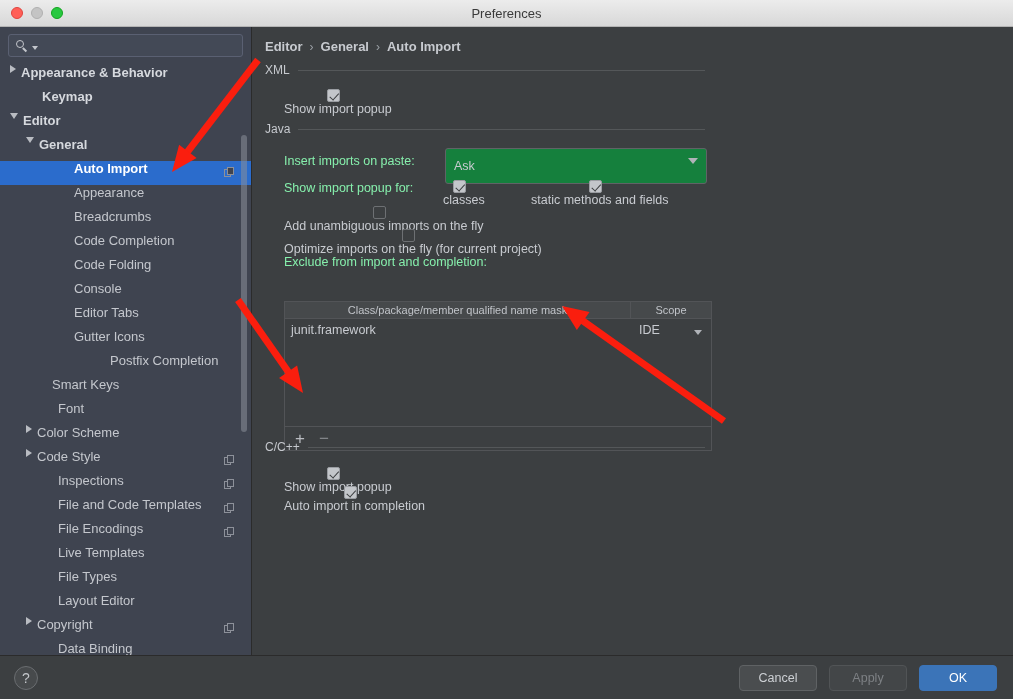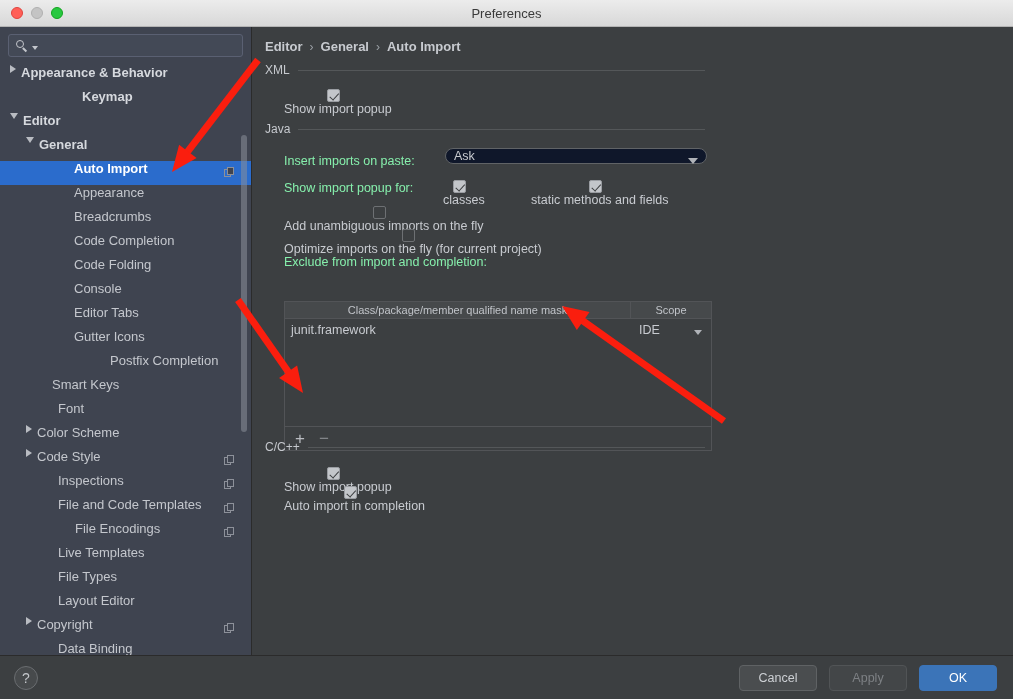--- a/index.html
+++ b/index.html
@@ -114,22 +114,22 @@
   .cbox.on::after {
     content: ""; position: absolute; left: 4px; top: 1px;
     width: 3.5px; height: 7.5px; border: solid #3a3c3e;
     border-width: 0 1.8px 1.8px 0; transform: rotate(42deg);
   }
   .lbl-static {
     position: absolute; font-size: 12.5px; color: #86efac; white-space: nowrap;
   }
 
   .combo {
-    position: absolute; height: 16px; background: #0f172a;
-    border: 1px solid #606366; border-radius: 8px;
+    position: absolute; height: 36px; background: #15803d;
+    border: 1px solid #606366; border-radius: 3px;
     display: flex; align-items: center; padding: 0 8px;
     font-size: 12.5px; color: #c8cbd0;
   }
   .combo .caret {
     position: absolute; right: 8px; top: 9px; width: 0; height: 0;
     border-left: 5px solid transparent; border-right: 5px solid transparent;
     border-top: 6px solid #b0b3b8;
   }
 
   
@@ -209,21 +209,21 @@
         </span>
         <span class="search-caret"></span>
         <input class="search-input" type="text" placeholder="" style="">
       </div>
     </div>
     <div class="tree" id="tree">
         <div class="tree-row bold" style="padding-left: 10px;">
           <span class="arrow right"></span>
           <span>Appearance &amp; Behavior</span>
         </div>
-        <div class="tree-row bold" style="padding-left: 34px; gap: 32px;">
+        <div class="tree-row bold" style="padding-left: 26px;">
           <span class="arrow none"></span>
           <span>Keymap</span>
         </div>
         <div class="tree-row bold" style="padding-left: 10px;">
           <span class="arrow down"></span>
           <span>Editor</span>
         </div>
         <div class="tree-row bold" style="padding-left: 26px;">
           <span class="arrow down"></span>
           <span>General</span>
@@ -297,21 +297,21 @@
           </span>
         </div>
         <div class="tree-row" style="padding-left: 42px;">
           <span class="arrow none"></span>
           <span>File and Code Templates</span>
           <span class="copy-icon">
             <span class="b b1"></span>
             <span class="b b2"></span>
           </span>
         </div>
-        <div class="tree-row" style="padding-left: 42px; margin-left: 17px;">
+        <div class="tree-row" style="padding-left: 42px;">
           <span class="arrow none"></span>
           <span>File Encodings</span>
           <span class="copy-icon">
             <span class="b b1"></span>
             <span class="b b2"></span>
           </span>
         </div>
         <div class="tree-row" style="padding-left: 42px;">
           <span class="arrow none"></span>
           <span>Live Templates</span>

